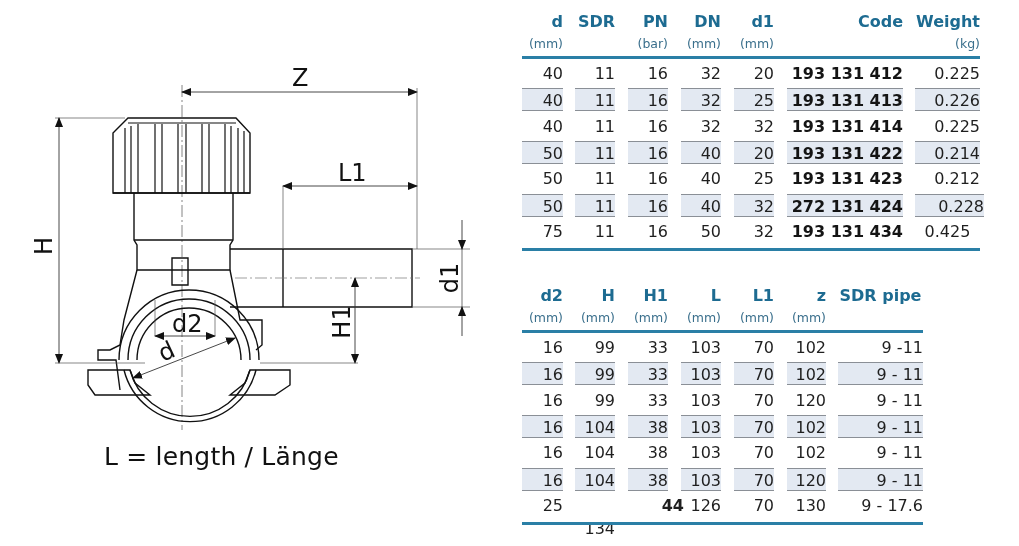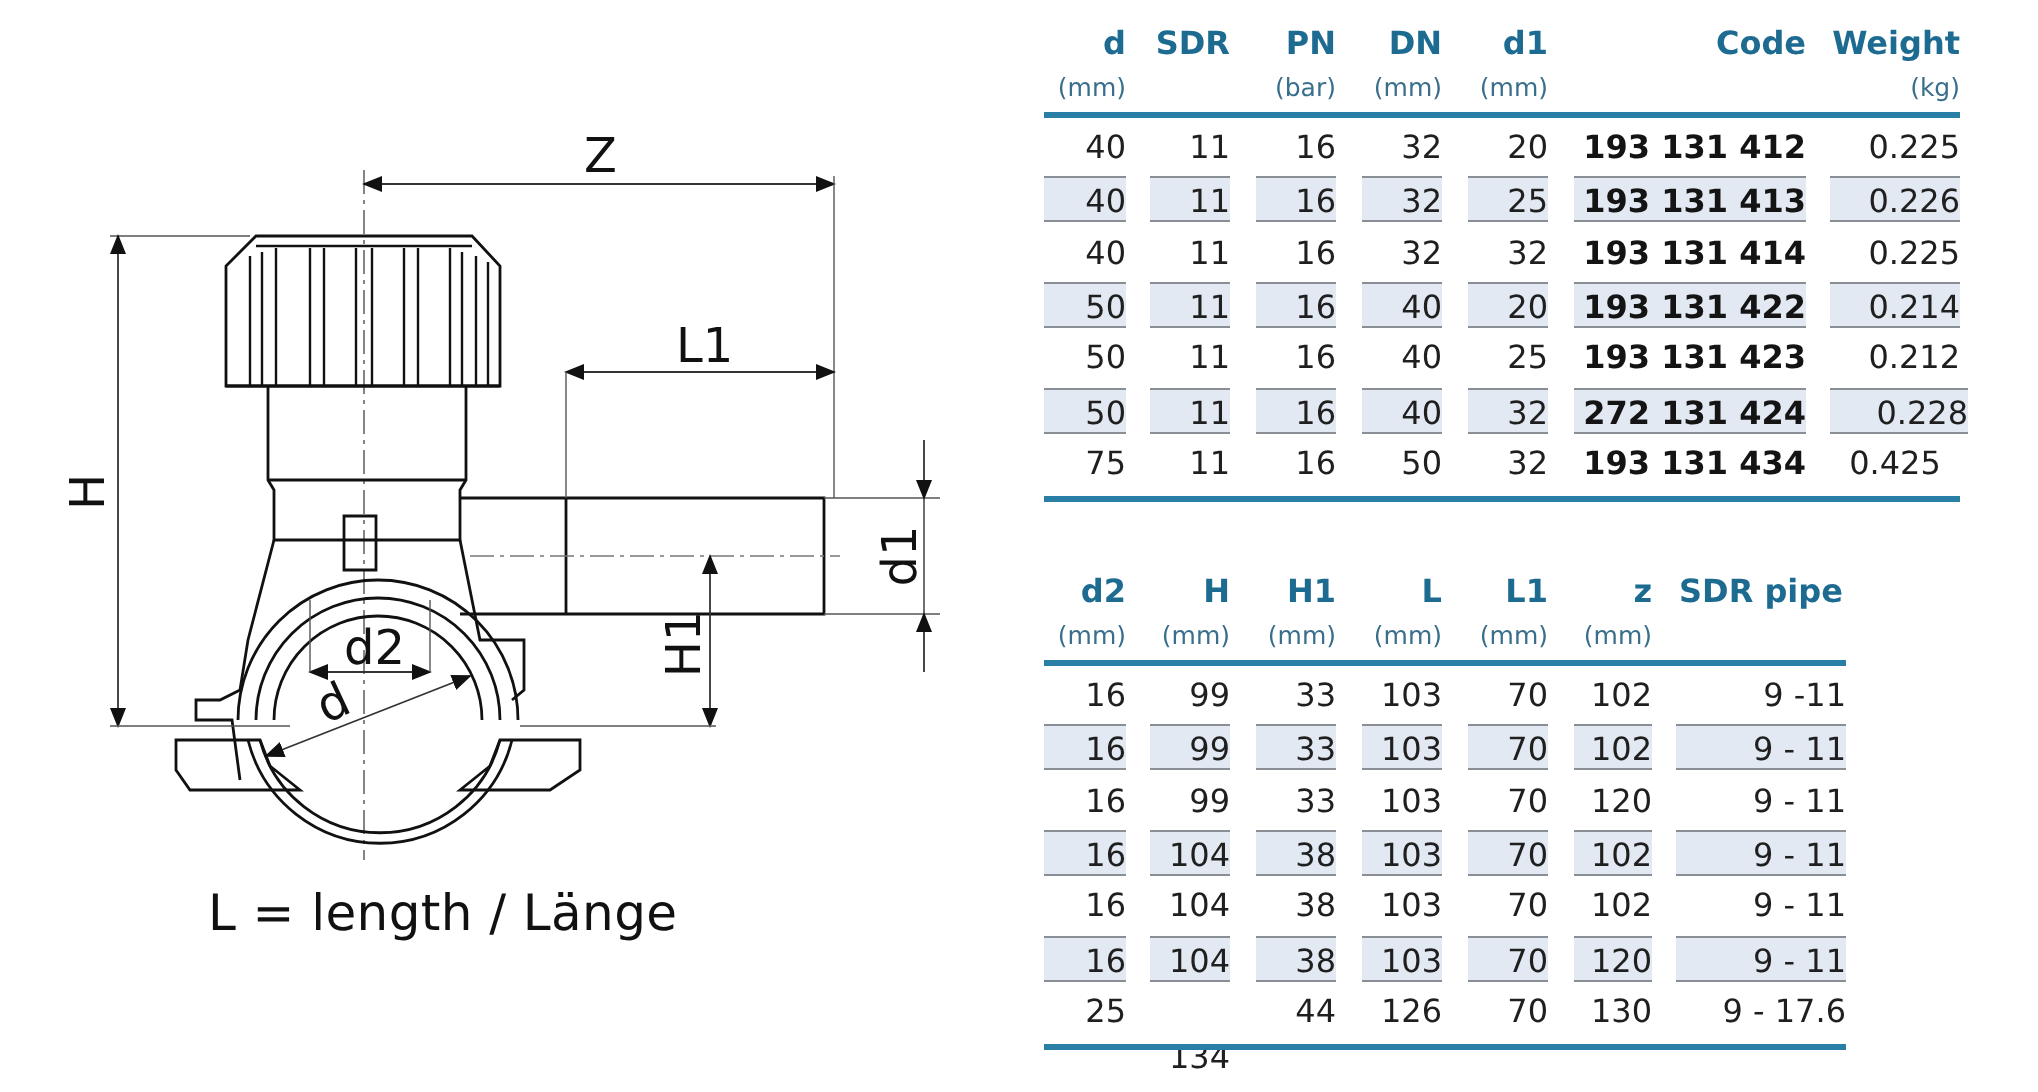--- a/index.html
+++ b/index.html
@@ -233,19 +233,19 @@
     <div class="cell" style="left:838px;width:85px;top:441.2px;">9 - 11</div>
     <div class="cell shade" style="left:522px;width:41px;top:467.5px;">16</div>
     <div class="cell shade" style="left:575px;width:40px;top:467.5px;">104</div>
     <div class="cell shade" style="left:628px;width:40px;top:467.5px;">38</div>
     <div class="cell shade" style="left:681px;width:40px;top:467.5px;">103</div>
     <div class="cell shade" style="left:734px;width:40px;top:467.5px;">70</div>
     <div class="cell shade" style="left:787px;width:39px;top:467.5px;">120</div>
     <div class="cell shade" style="left:838px;width:85px;top:467.5px;">9 - 11</div>
     <div class="cell" style="left:522px;width:41px;top:493.8px;">25</div>
     <div class="cell" style="left:575px;width:40px;top:493.8px;margin-top:23px;">134</div>
-    <div class="cell" style="left:628px;width:40px;top:493.8px;">44</div>
+    <div class="cell" style="left:644px;width:40px;top:493.8px;font-weight:bold;">44</div>
     <div class="cell" style="left:681px;width:40px;top:493.8px;">126</div>
     <div class="cell" style="left:734px;width:40px;top:493.8px;">70</div>
     <div class="cell" style="left:787px;width:39px;top:493.8px;">130</div>
     <div class="cell" style="left:838px;width:85px;top:493.8px;">9 - 17.6</div>
     <div class="rule" style="left:522px;width:401px;top:522.1px;"></div>
   </div>
 
 </body></html>

